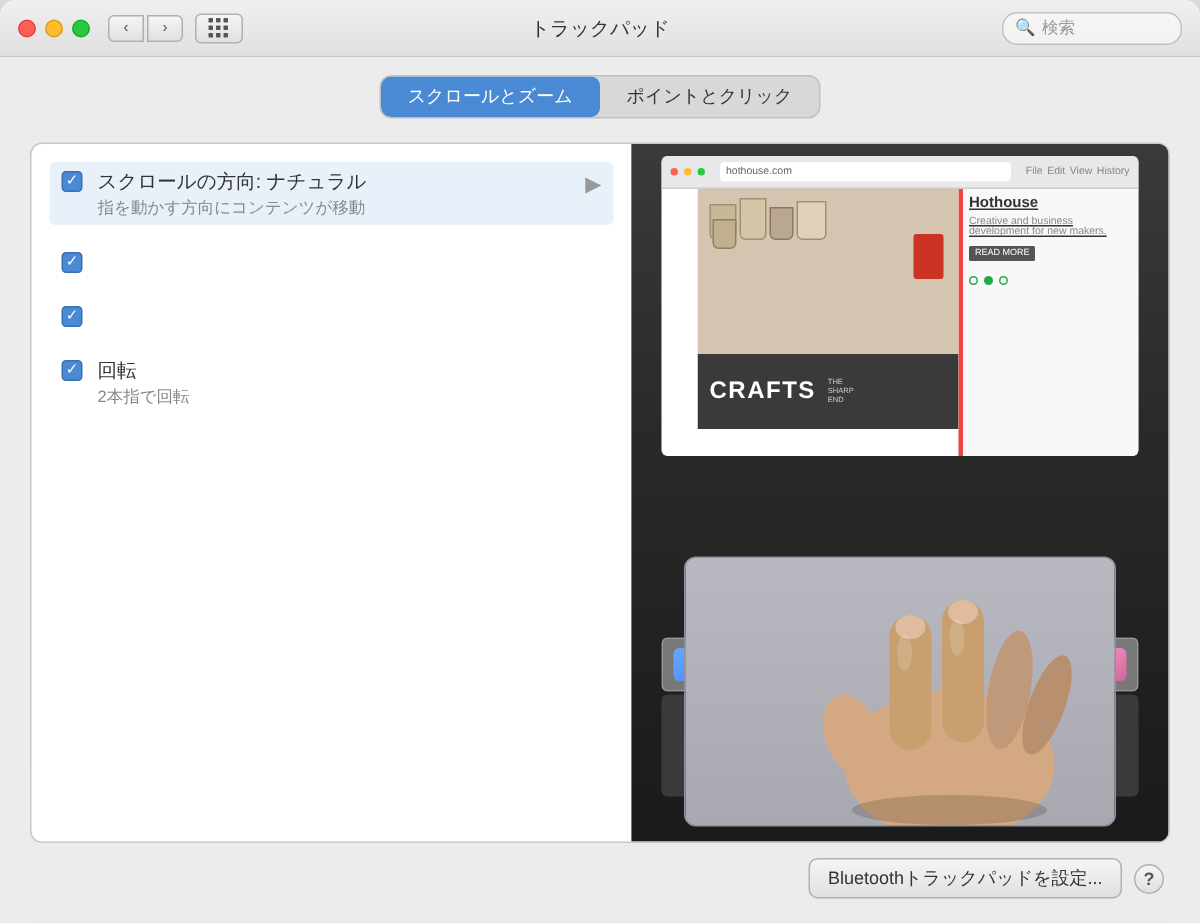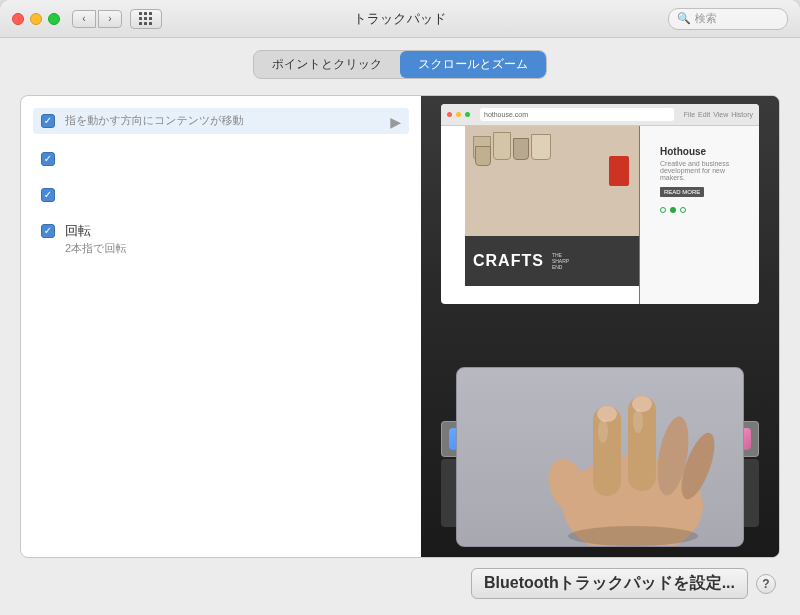--- a/index.html
+++ b/index.html
@@ -330,24 +330,25 @@
     .crafts-text {
       font-size: 16px;
       font-weight: bold;
       color: white;
       letter-spacing: 1px;
     }
 
     .site-right {
       width: 120px;
       background: #f8f8f8;
-      padding: 20px;
+      padding: 4px;
       font-size: 7px;
       color: #333;
-      border-left: 1px solid #ef4444;
+      border-left: 3px solid #ef4444;
+      text-decoration: underline;
     }
 
     .site-title {
       font-size: 10px;
       font-weight: bold;
       color: #333;
       margin-bottom: 3px;
     }
 
     .site-subtitle {
@@ -481,24 +482,23 @@
       align-items: center;
       padding: 10px 4px 0;
       gap: 8px;
     }
 
     .bluetooth-btn {
       background: linear-gradient(to bottom, #f5f5f5, #e0e0e0);
       border: 1px solid #b0b0b0;
       border-radius: 6px;
       padding: 4px 12px;
-      font-size: 16px;
+      font-size: 12px;
       color: #333;
       cursor: pointer;
-      font-weight: bold;
     }
 
     .help-btn {
       width: 20px;
       height: 20px;
       background: linear-gradient(to bottom, #f5f5f5, #e0e0e0);
       border: 1px solid #b0b0b0;
       border-radius: 50%;
       display: flex;
       align-items: center;
@@ -549,34 +549,35 @@
     <div class="search-box">
       <span class="search-icon-char">🔍</span>
       <span class="search-text">検索</span>
     </div>
   </div>
 
   <div class="content">
 
     <div class="tabs-row">
       <div class="tabs-container">
+        <div class="tab active">スクロールとズーム</div>
         <div class="tab">ポイントとクリック</div>
-        <div class="tab active">スクロールとズーム</div>
       </div>
     </div>
 
     <div class="main-panel">
 
       <div class="options-list">
 
         <div class="option-item first-option">
           <div class="checkbox-wrap">
             <span class="checkmark">✓</span>
           </div>
           <div class="option-text">
+            <div class="option-title">スクロールの方向: ナチュラル</div>
             <div class="option-desc">指を動かす方向にコンテンツが移動</div>
           </div>
           <span class="arrow-right">▶</span>
         </div>
 
         <div class="option-item">
           <div class="checkbox-wrap">
             <span class="checkmark">✓</span>
           </div>
         </div>

